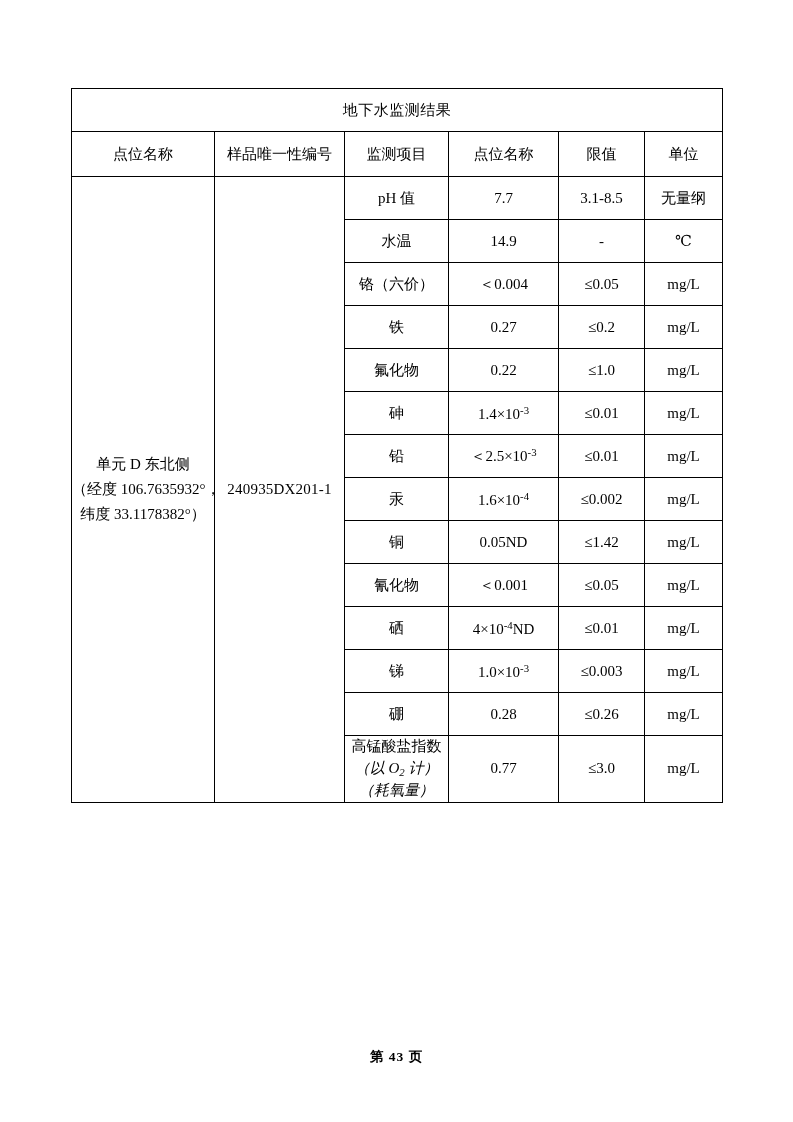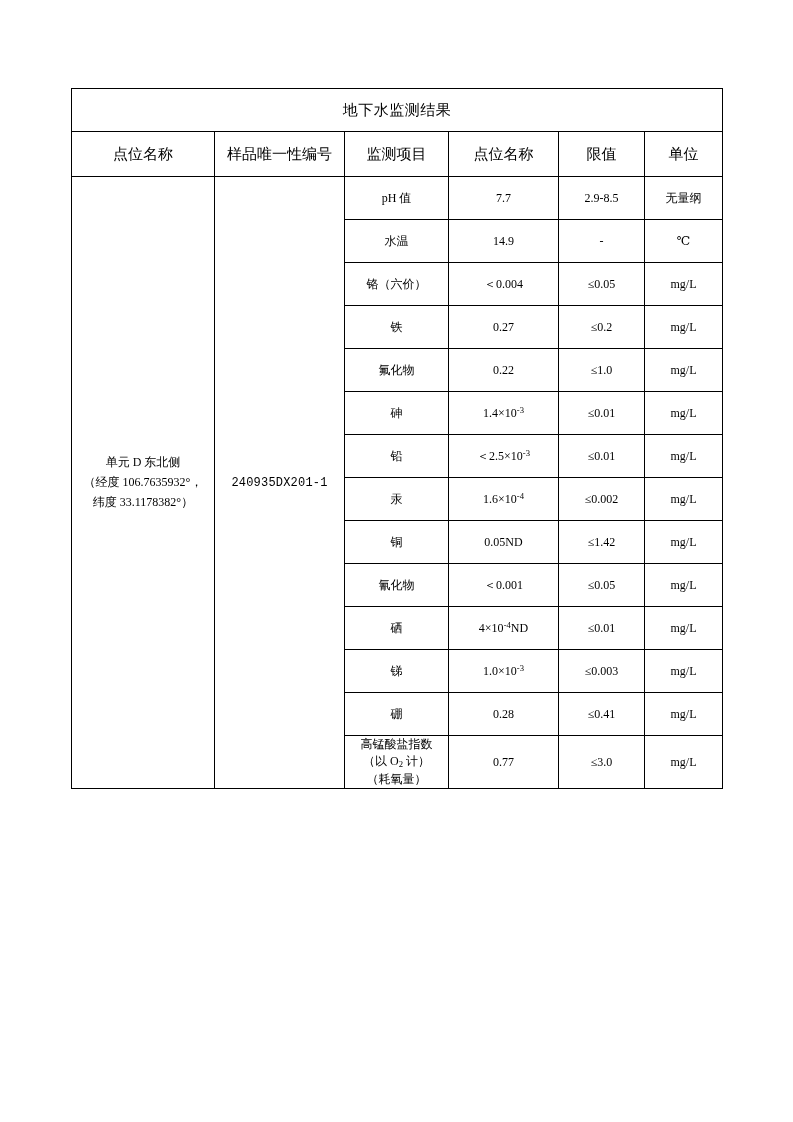--- a/index.html
+++ b/index.html
@@ -44,46 +44,45 @@
     font-weight: bold;
     letter-spacing: 0.5px;
   }
   .head-row td {
     height: 44px;
     font-size: 15px;
     font-weight: bold;
   }
   .data-row td {
     height: 42px;
-    font-size: 12px;
+    font-size: 15px;
   }
   .col-point { width: 143px; }
   .col-sample { width: 130px; }
   .col-item { width: 104px; }
   .col-result { width: 110px; }
   .col-limit { width: 86px; }
   .col-unit { width: 78px; }
 
   .point-cell {
     font-size: 13.5px;
     line-height: 1.65;
     padding: 4px 8px;
   }
   .point-cell .line { display: block; white-space: nowrap; }
   .sample-cell {
     font-size: 13.5px;
     letter-spacing: 0.2px;
-    font-family: Liberation Mono, monospace;
   }
   .multi-line {
     line-height: 1.45;
     font-size: 13px;
     padding: 3px 2px;
   }
-  .multi-line span { display: block; }
+  .multi-line span { display: block; font-style: italic; }
   sub { font-size: 0.72em; vertical-align: -0.25em; }
   sup { font-size: 0.72em; vertical-align: 0.45em; }
 
   .footer {
     position: absolute;
     left: 0;
     top: 1048px;
     width: 793px;
     text-align: center;
     font-size: 13.5px;
@@ -120,21 +119,21 @@
         </tr>
         <tr class="data-row">
           <td class="point-cell" rowspan="14">
             <span class="line">单元 D 东北侧</span>
             <span class="line">（经度 106.7635932°，</span>
             <span class="line">纬度 33.1178382°）</span>
           </td>
           <td class="sample-cell" rowspan="14">240935DX201-1</td>
           <td>pH 值</td>
           <td>7.7</td>
-          <td>2.9-8.5</td>
+          <td>3.1-8.5</td>
           <td>无量纲</td>
         </tr>
         <tr class="data-row">
           <td>水温</td>
           <td>14.9</td>
           <td>-</td>
           <td>℃</td>
         </tr>
         <tr class="data-row">
           <td>铬（六价）</td>
@@ -192,27 +191,28 @@
         </tr>
         <tr class="data-row">
           <td>锑</td>
           <td>1.0×10<sup>-3</sup></td>
           <td>≤0.003</td>
           <td>mg/L</td>
         </tr>
         <tr class="data-row">
           <td>硼</td>
           <td>0.28</td>
-          <td>≤0.41</td>
+          <td>≤0.26</td>
           <td>mg/L</td>
         </tr>
         <tr class="data-row">
           <td class="multi-line">高锰酸盐指数<span>（以 O<sub>2</sub> 计）</span><span>（耗氧量）</span></td>
           <td>0.77</td>
           <td>≤3.0</td>
           <td>mg/L</td>
         </tr>
       </tbody>
     </table>
   </div>
 
+  <div class="footer">第 43 页</div>
 
 </div>
 
 </body></html>

